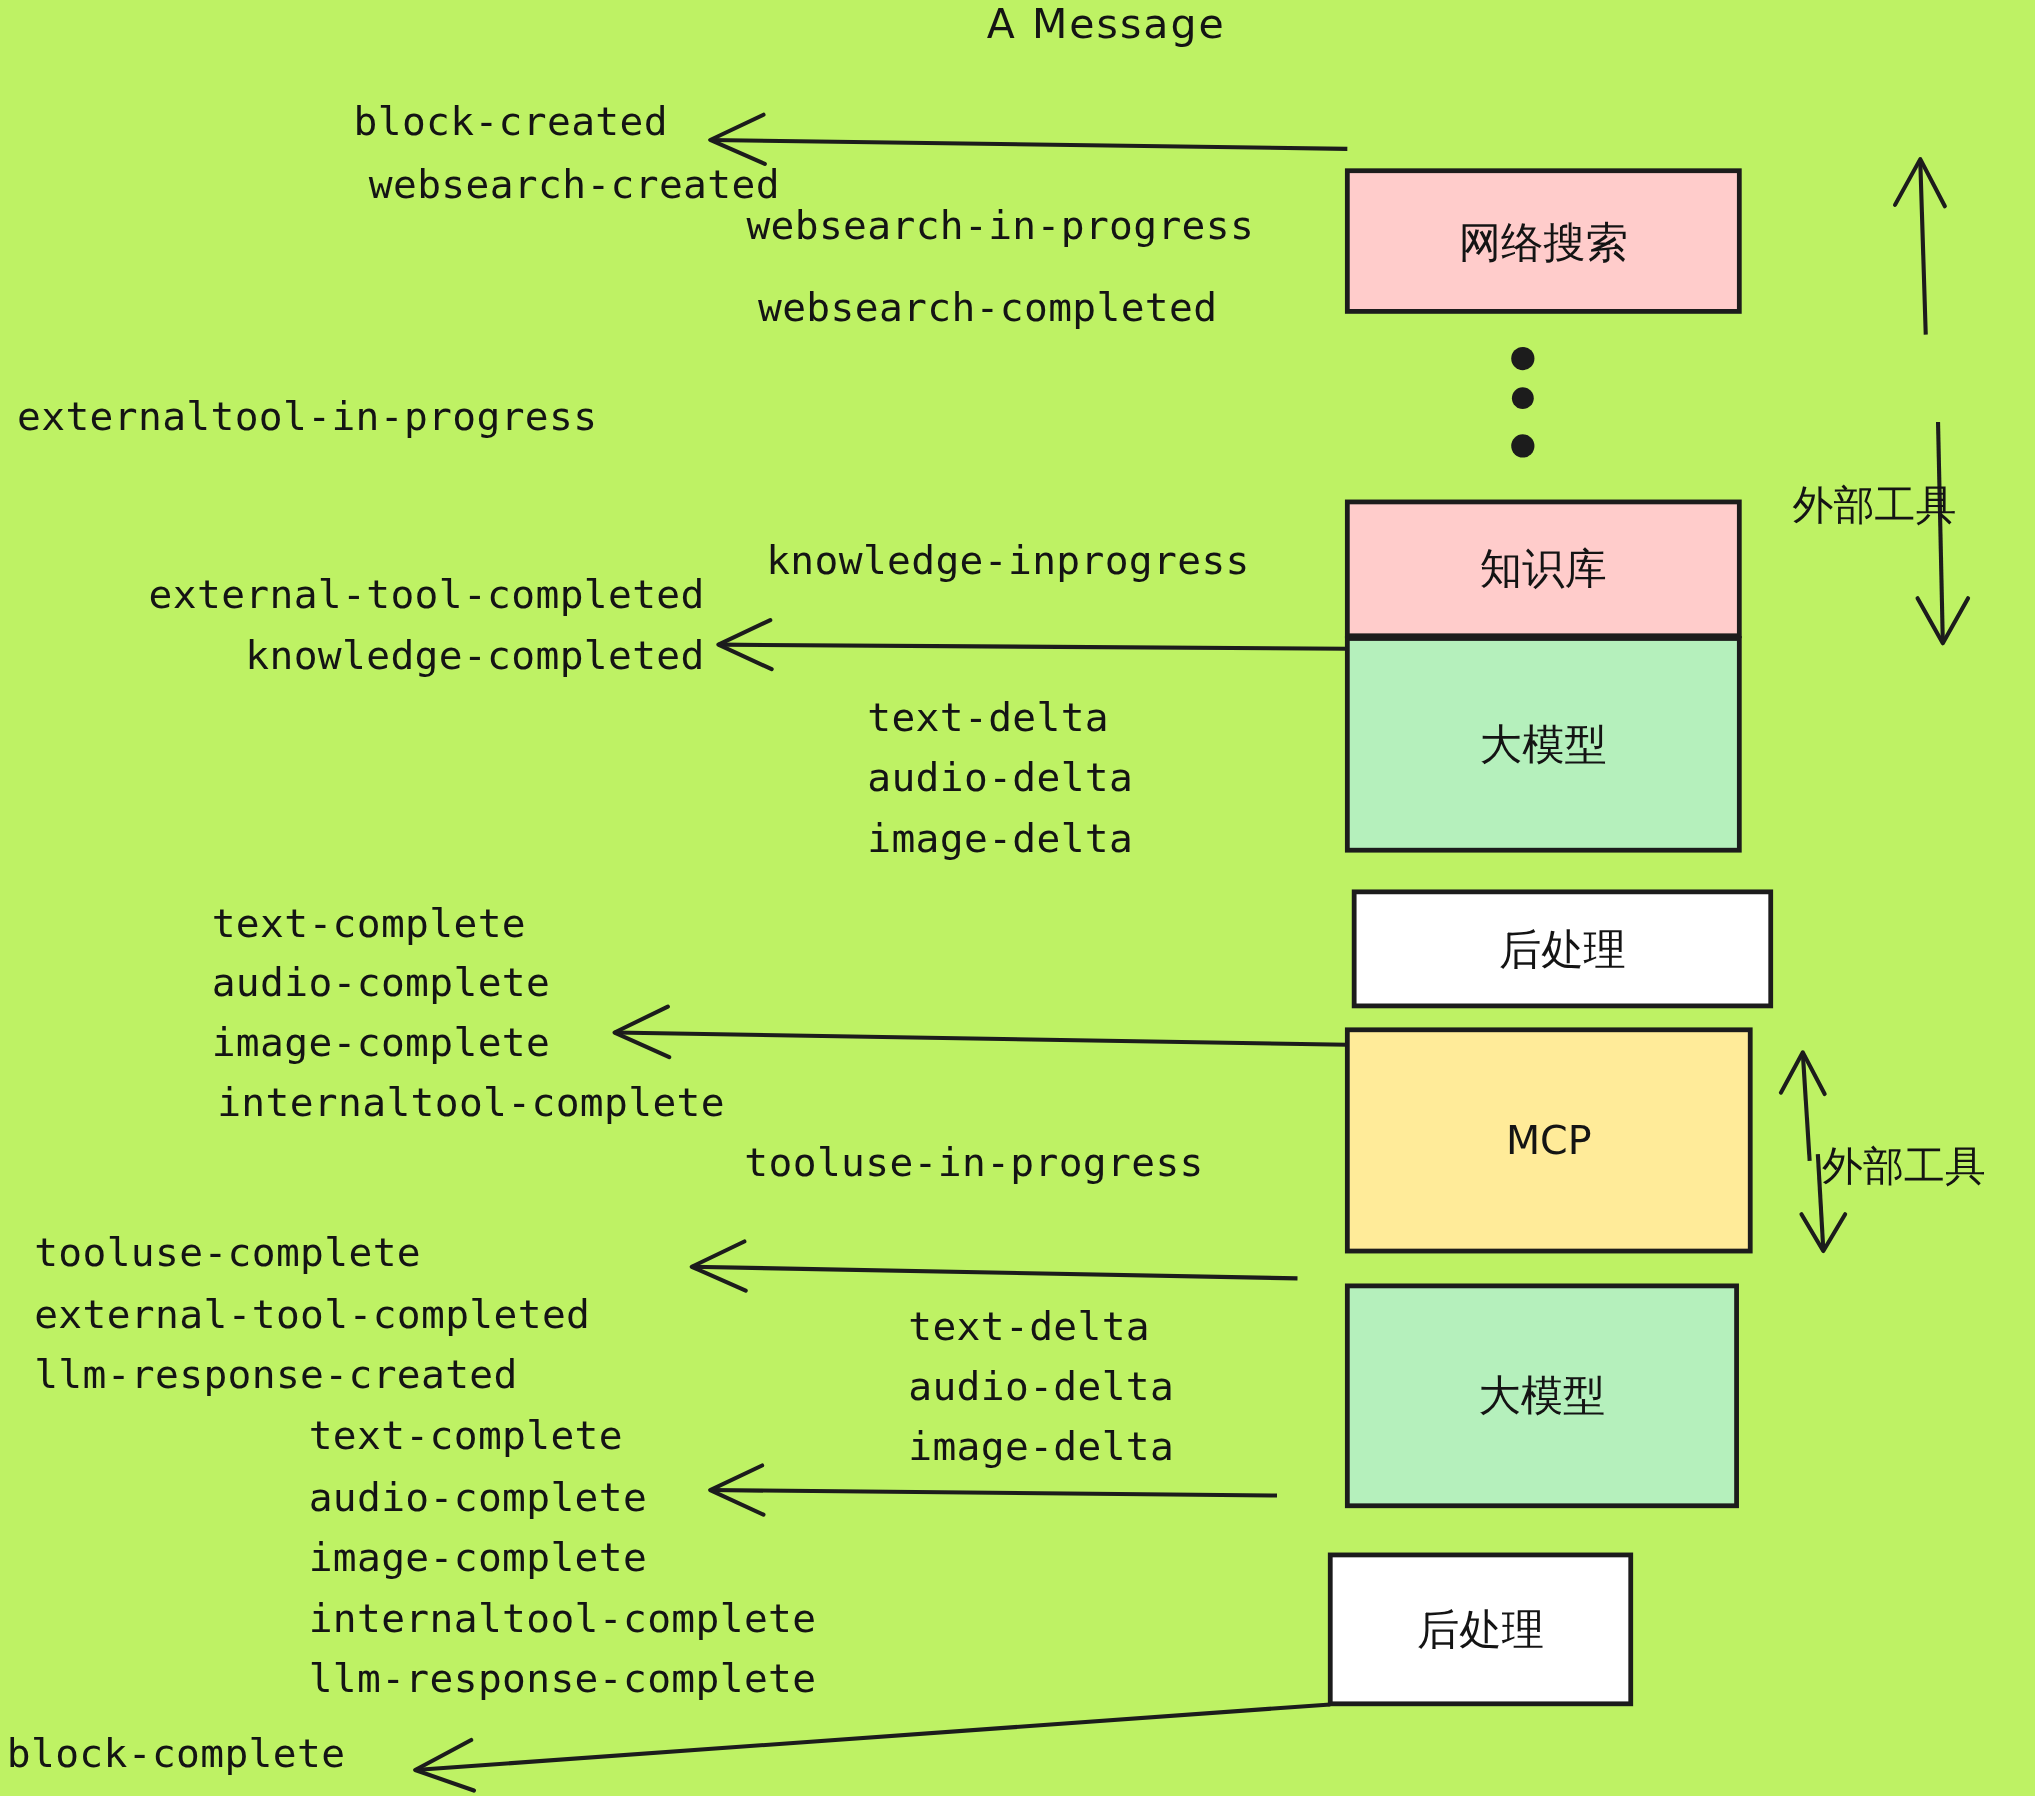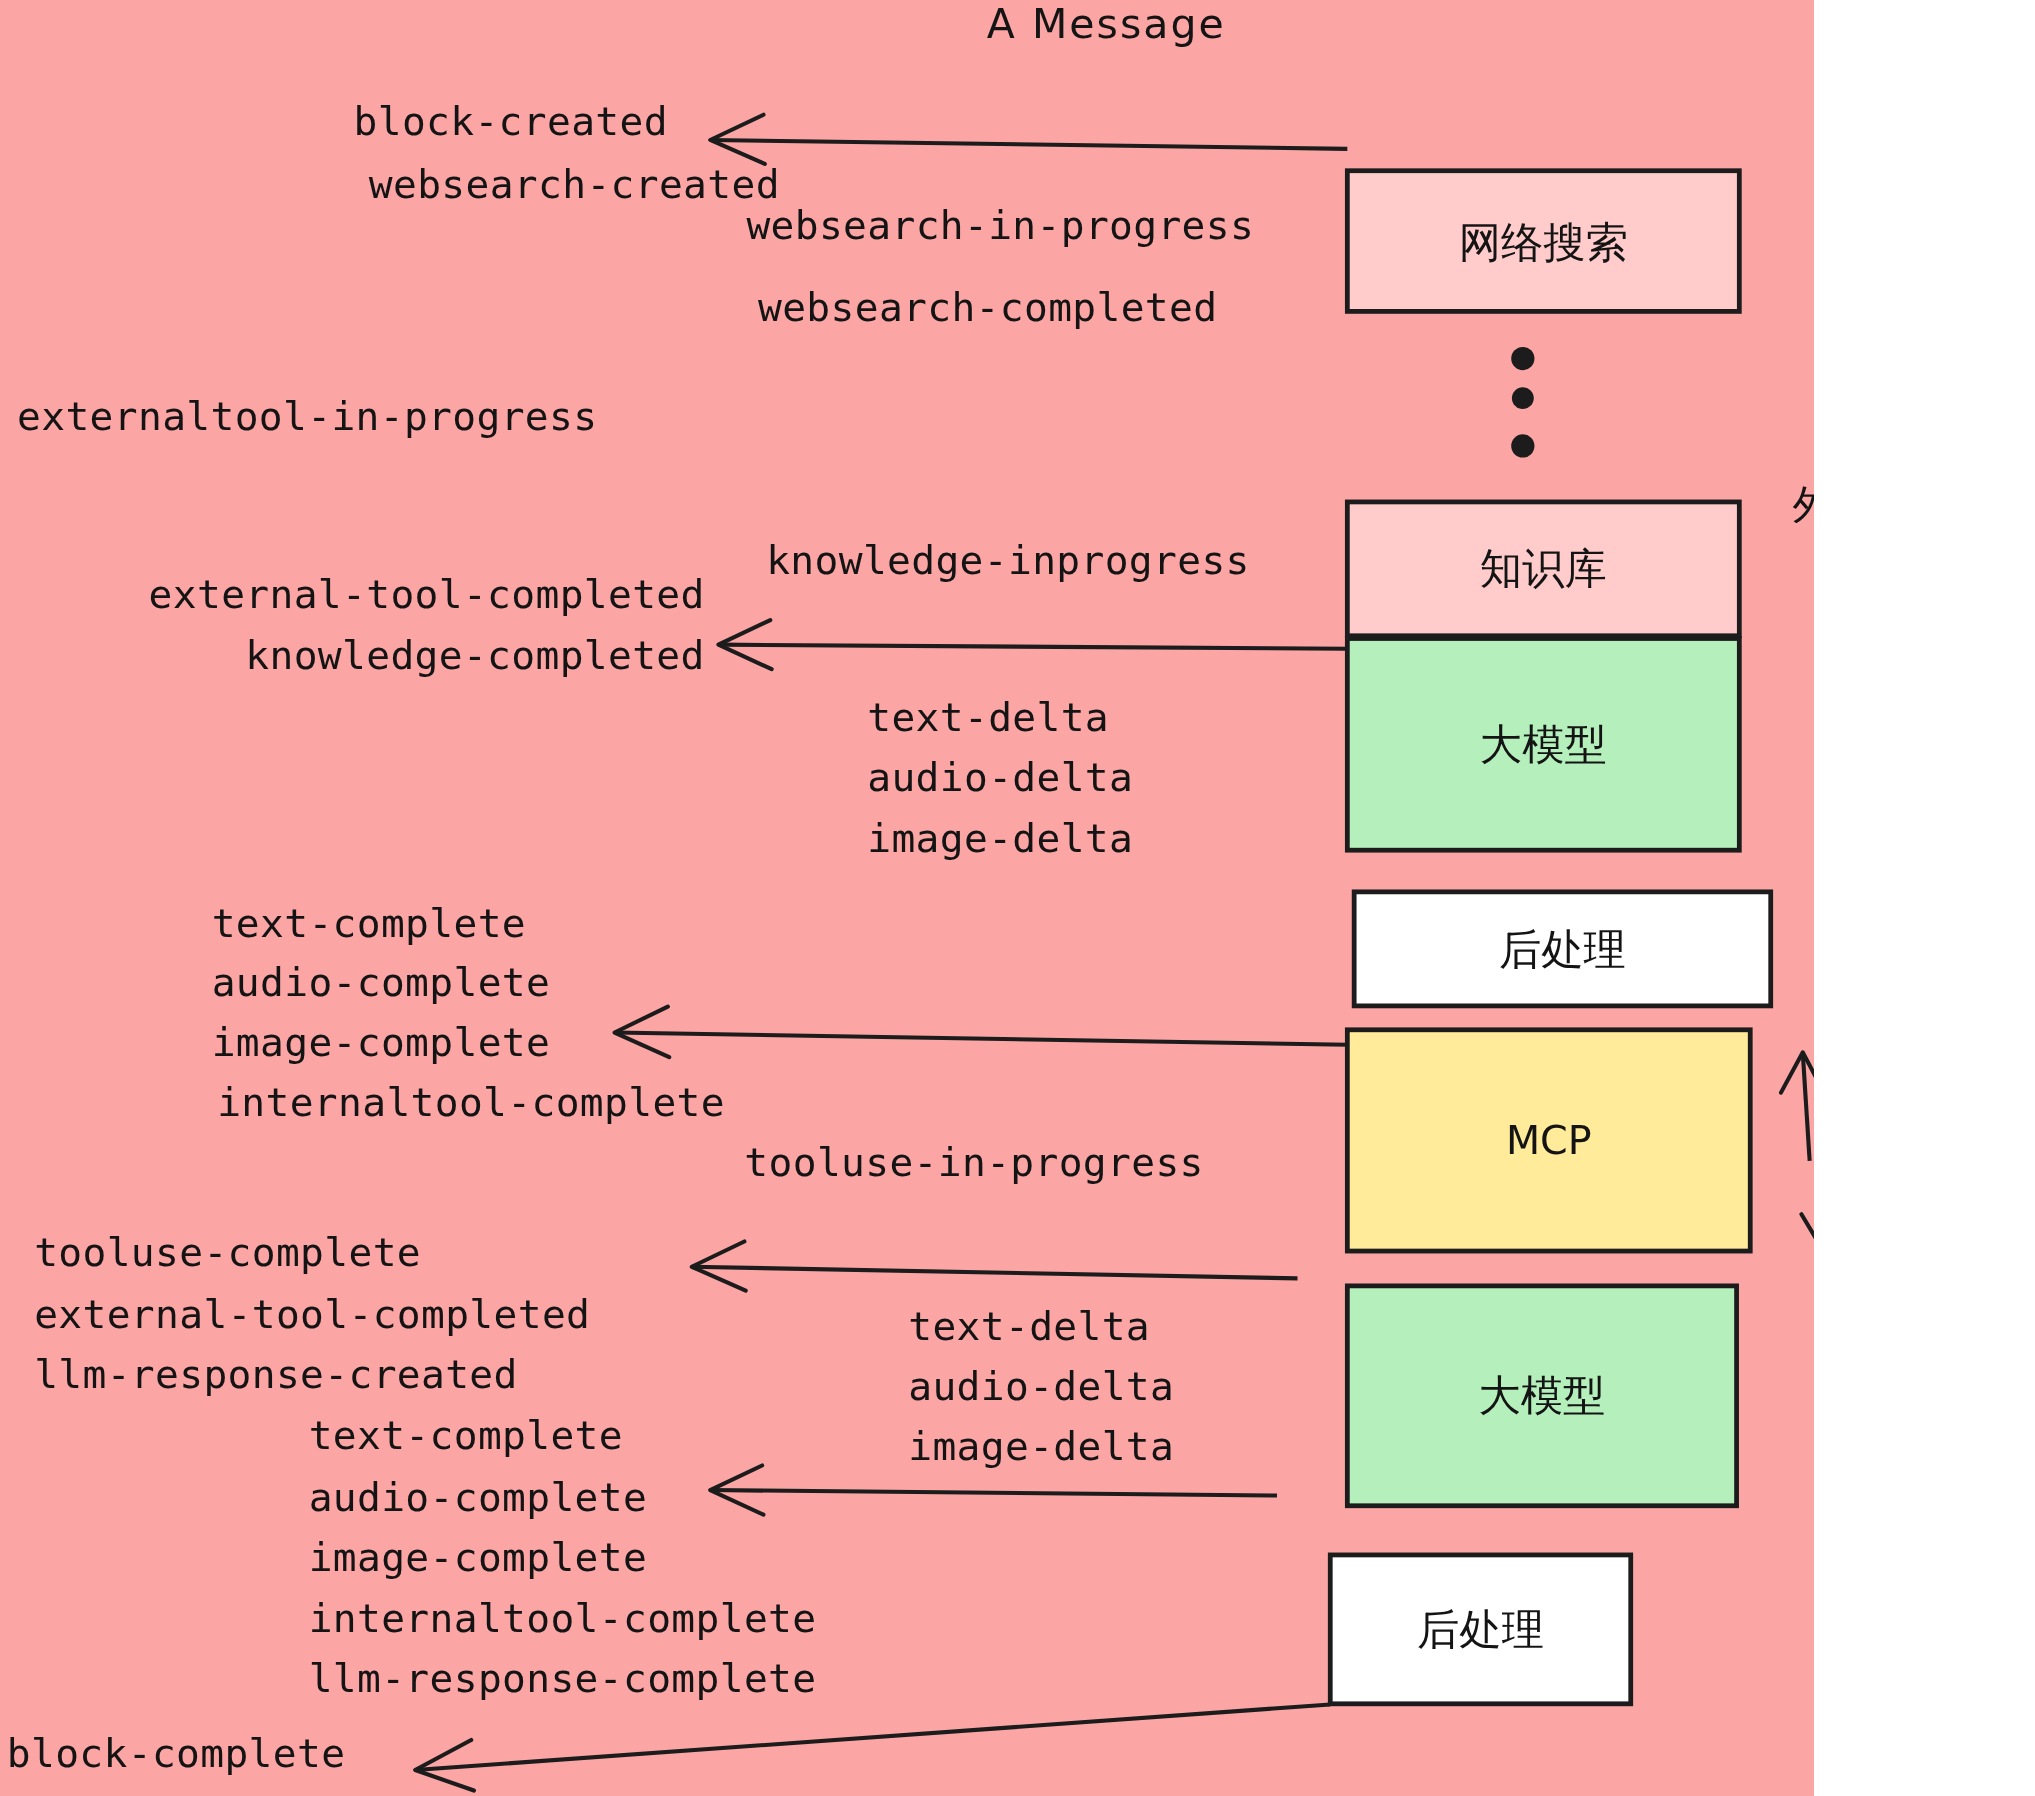--- a/index.html
+++ b/index.html
@@ -5,23 +5,23 @@
   html, body {
     margin: 0;
     padding: 0;
     background: #ffffff;
   }
   body {
     font-family: "DejaVu Sans", sans-serif;
   }
   #stage {
     position: relative;
-    width: 1814px;
+    width: 2035px;
     height: 1796px;
-    background: #fca5a5;
+    background: #bef264;
     overflow: hidden;
   }
   #stage svg {
     position: absolute;
     top: 0;
     left: 0;
     width: 2035px;
     height: 1796px;
   }
   .evt {

